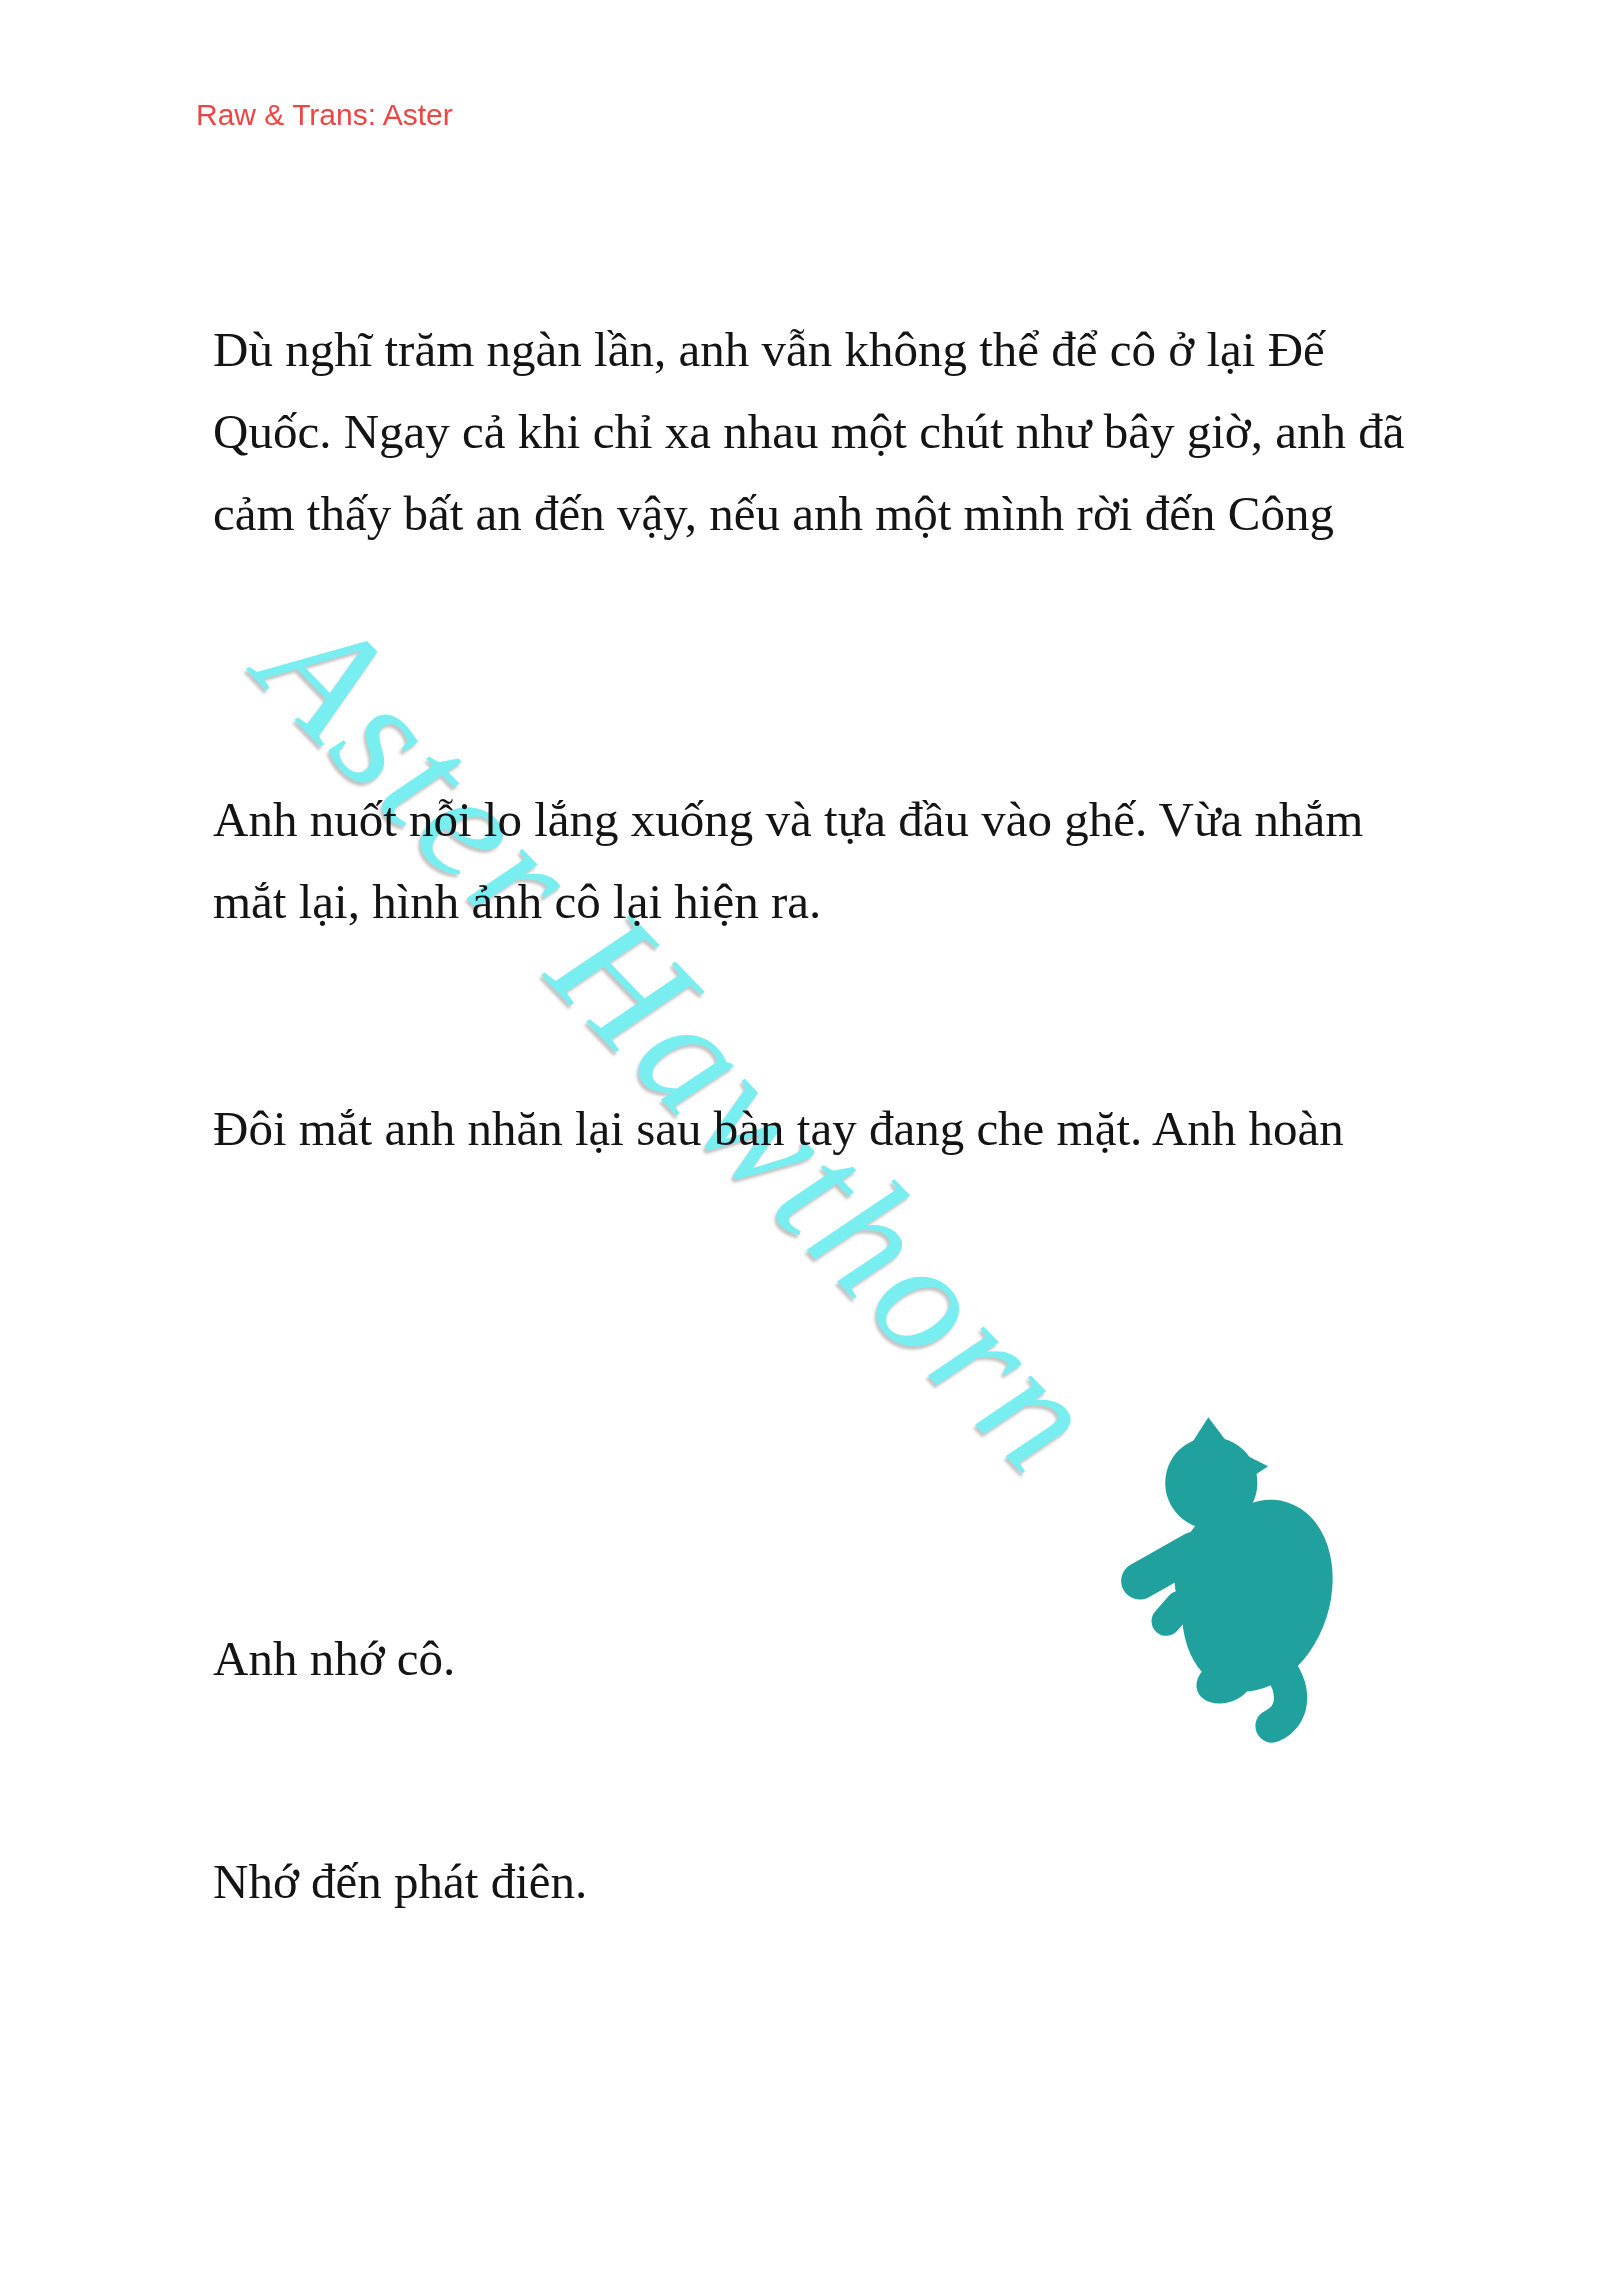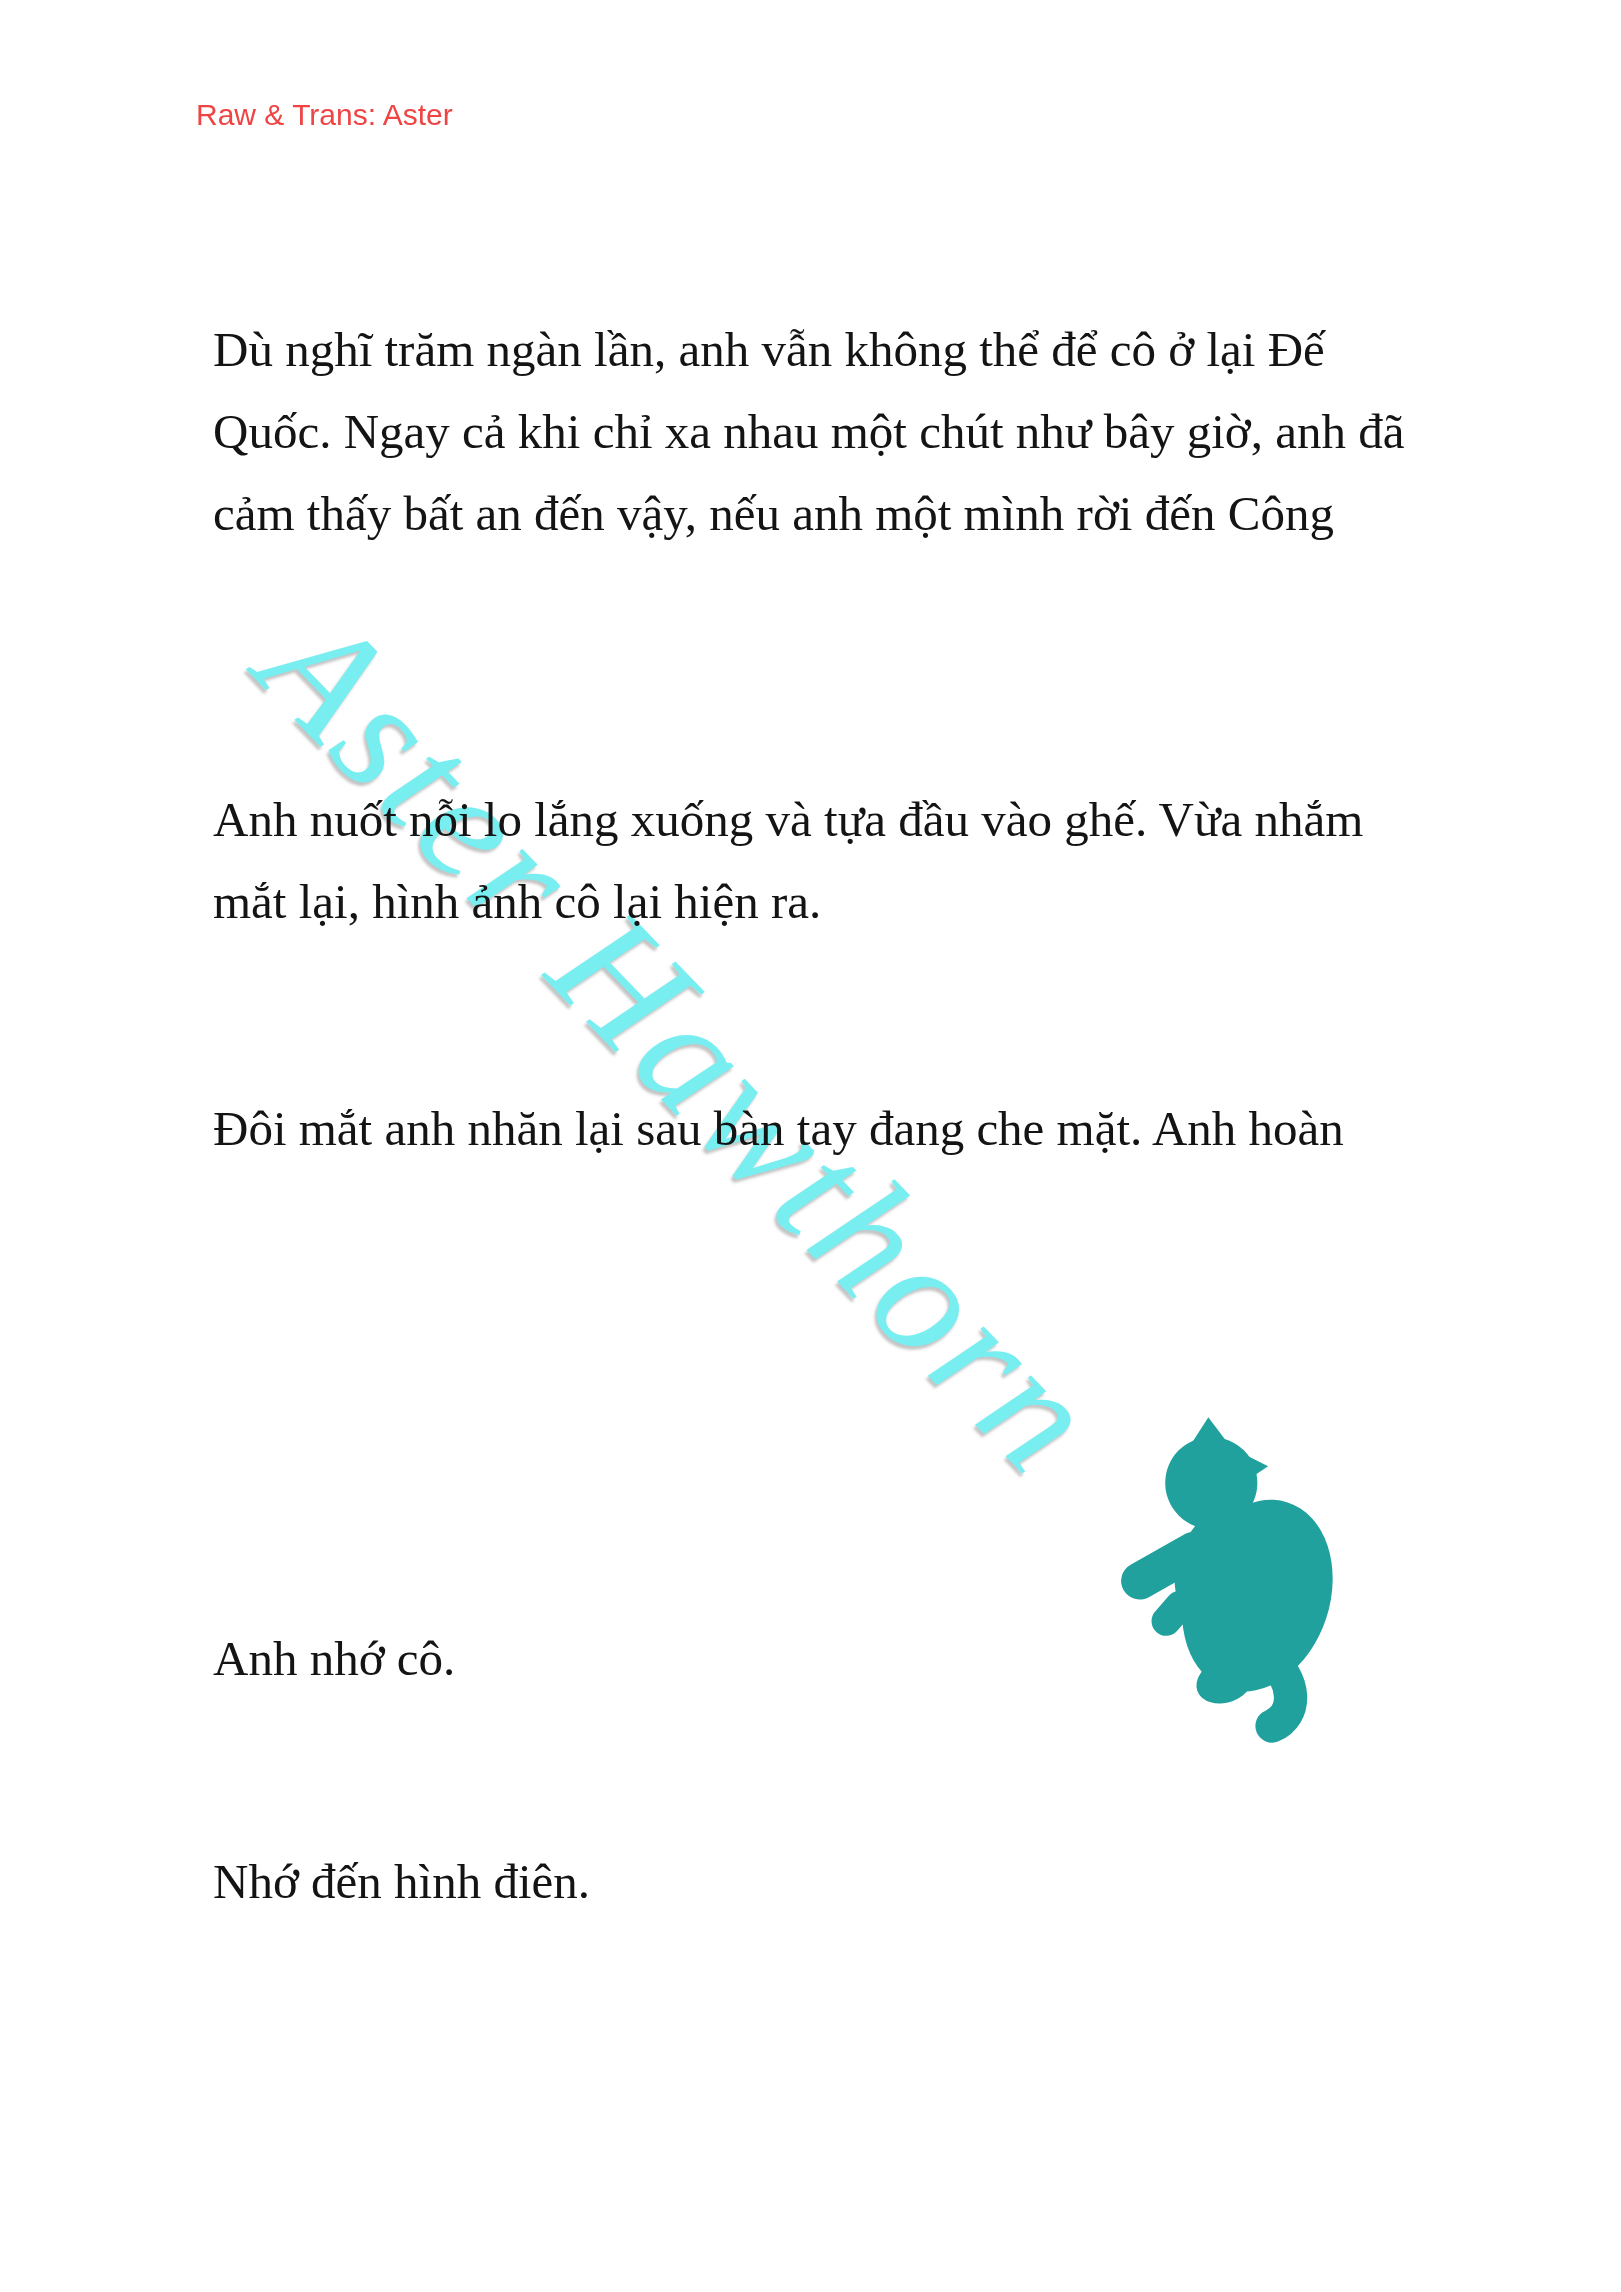--- a/index.html
+++ b/index.html
@@ -80,21 +80,21 @@
     <div class="para" style="top:1088px">
       <div class="line">Đôi mắt anh nhăn lại sau bàn tay đang che mặt. Anh hoàn</div>
     </div>
 
 
     <div class="para" style="top:1618px">
       <div class="line">Anh nhớ cô.</div>
     </div>
 
     <div class="para" style="top:1841px">
-      <div class="line">Nhớ đến hình điên.</div>
+      <div class="line">Nhớ đến phát điên.</div>
     </div>
 
   </div>
 
   <svg class="cat" viewBox="0 0 350 420" xmlns="http://www.w3.org/2000/svg" style="color: rgb(33, 161, 158);">
     <g fill="currentColor" stroke="none">
       <polygon points="106,88 133,46 160,82"></polygon>
       <polygon points="146,72 194,96 158,120"></polygon>
       <circle cx="136" cy="113" r="47"></circle>
       <ellipse cx="183" cy="228" rx="74" ry="100" transform="rotate(18 183 228)"></ellipse>

